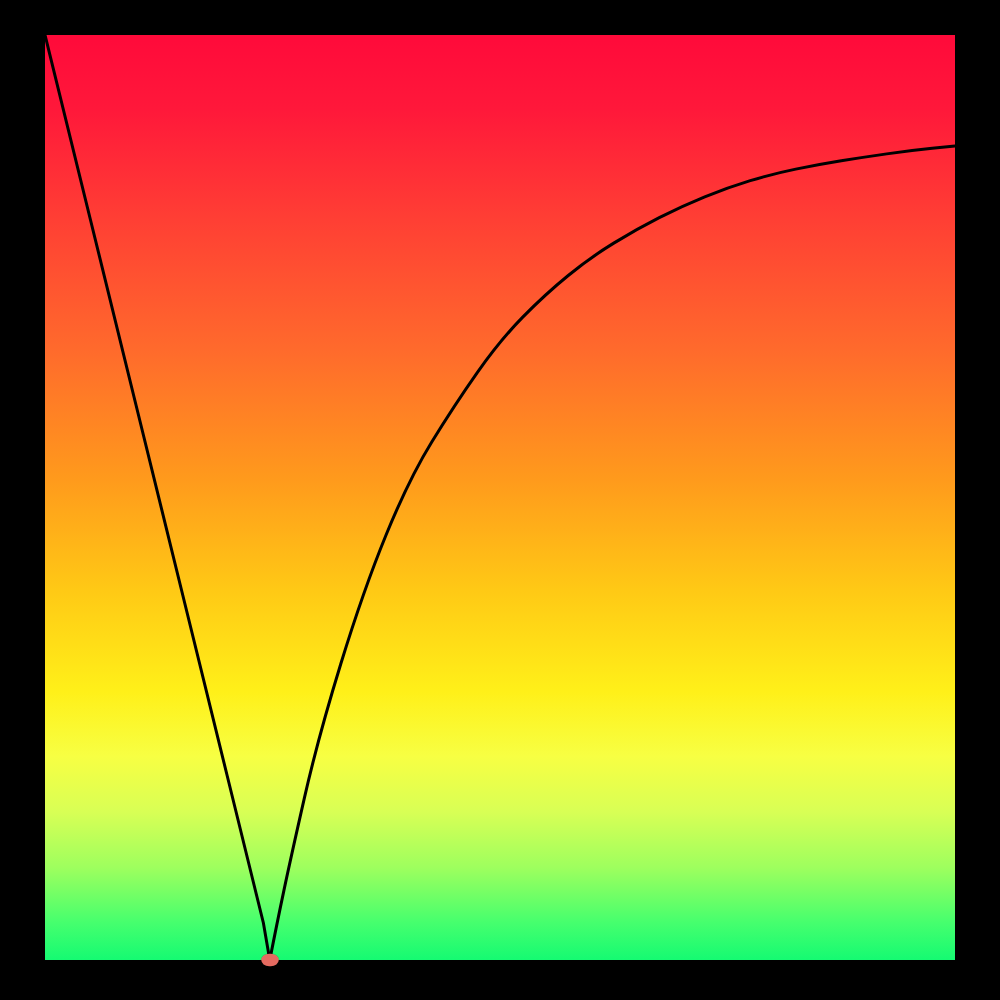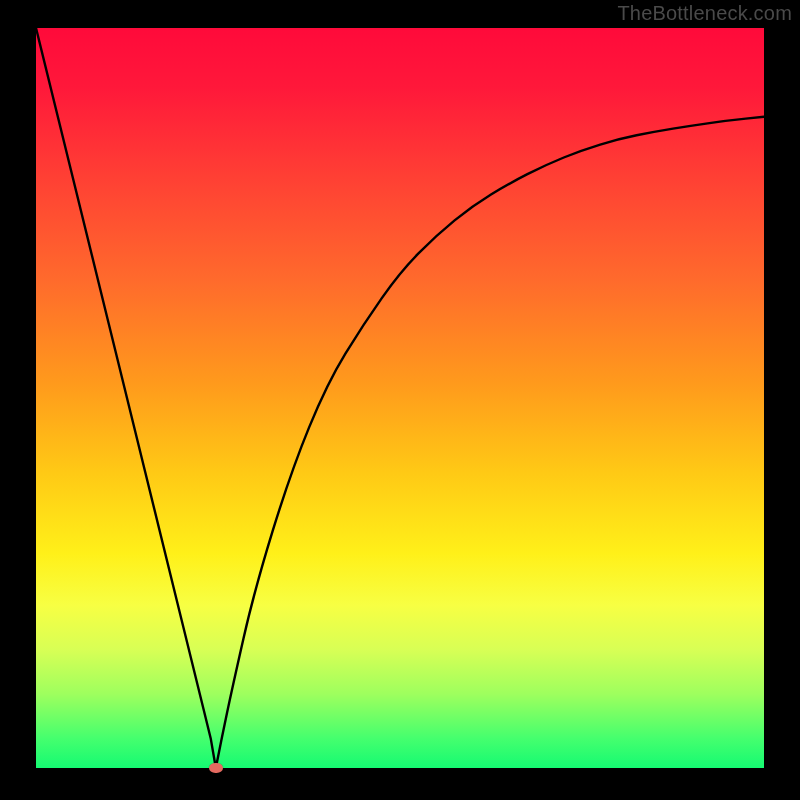--- a/index.html
+++ b/index.html
@@ -68,21 +68,20 @@
     border-radius: 50%/55%;
     transform: translate(-50%, -50%);
     box-shadow: 0 0 0 0.5px rgba(0,0,0,0.15);
   }
 </style>
 </head>
 <body>
 
 <div class="frame">
 
-  <div class="watermark">TheBottleneck.com</div>
 
   <div class="plot-wrap">
     <div class="gradient-bg"></div>
 
     <svg class="curve" viewBox="0 0 728 740" preserveAspectRatio="none">
       <path id="left-path" d="M0.00 0.00 L36.40 148.00 L72.80 296.00 L109.20 444.00 L145.60 592.00 L167.44 680.80 L174.72 710.40 L179.82 740.00" fill="none" stroke="#000" stroke-width="2.4" stroke-linecap="round"></path>
       <path id="right-path" d="M179.82 740.00 Q185.64 710.40 191.10 684.50 Q196.56 658.60 207.48 610.50 Q218.40 562.40 236.60 503.20 Q254.80 444.00 273.00 399.60 Q291.20 355.20 309.40 325.60 Q327.60 296.00 345.80 270.10 Q364.00 244.20 382.20 225.70 Q400.40 207.20 418.60 192.40 Q436.80 177.60 455.00 166.50 Q473.20 155.40 491.40 146.15 Q509.60 136.90 527.80 129.50 Q546.00 122.10 564.20 116.55 Q582.40 111.00 600.60 107.30 Q618.80 103.60 637.00 100.64 Q655.20 97.68 673.40 95.09 Q691.60 92.50 709.80 90.65 T728.00 88.80" fill="none" stroke="#000" stroke-width="2.4" stroke-linecap="round"></path>
     </svg>
 
     <div class="marker" id="min-marker" style="left: 179.816px; top: 740px;"></div>

